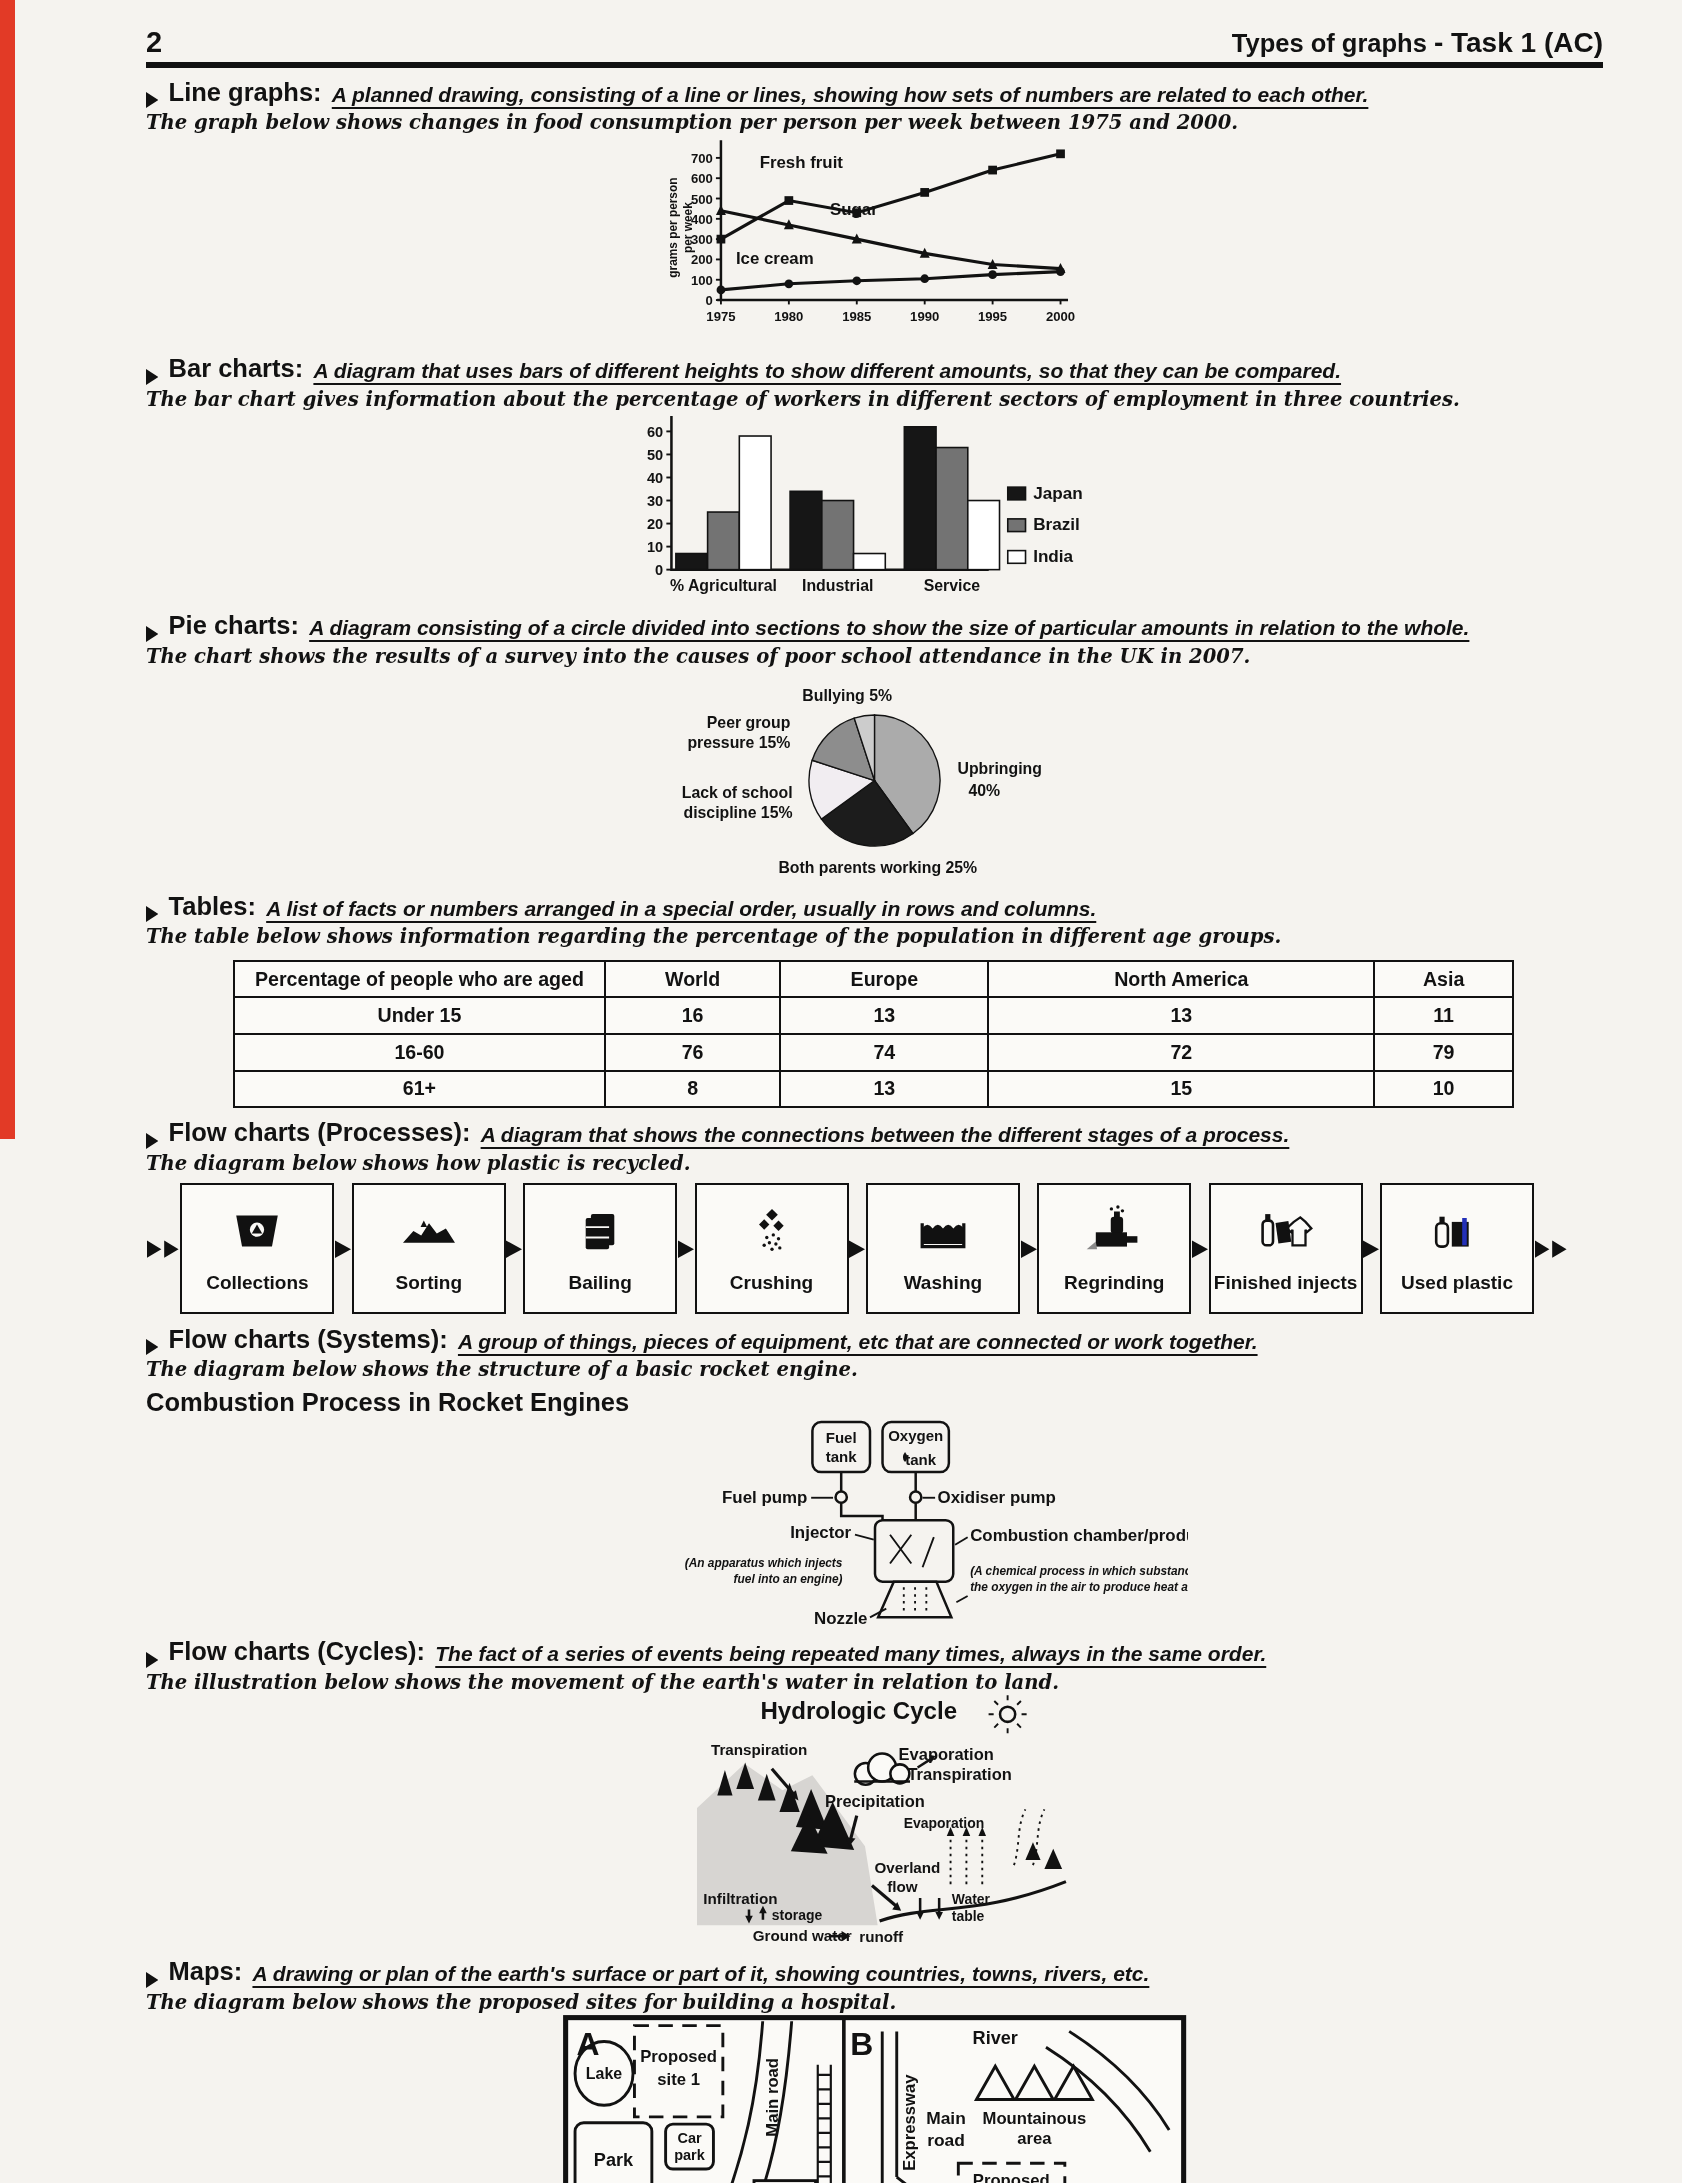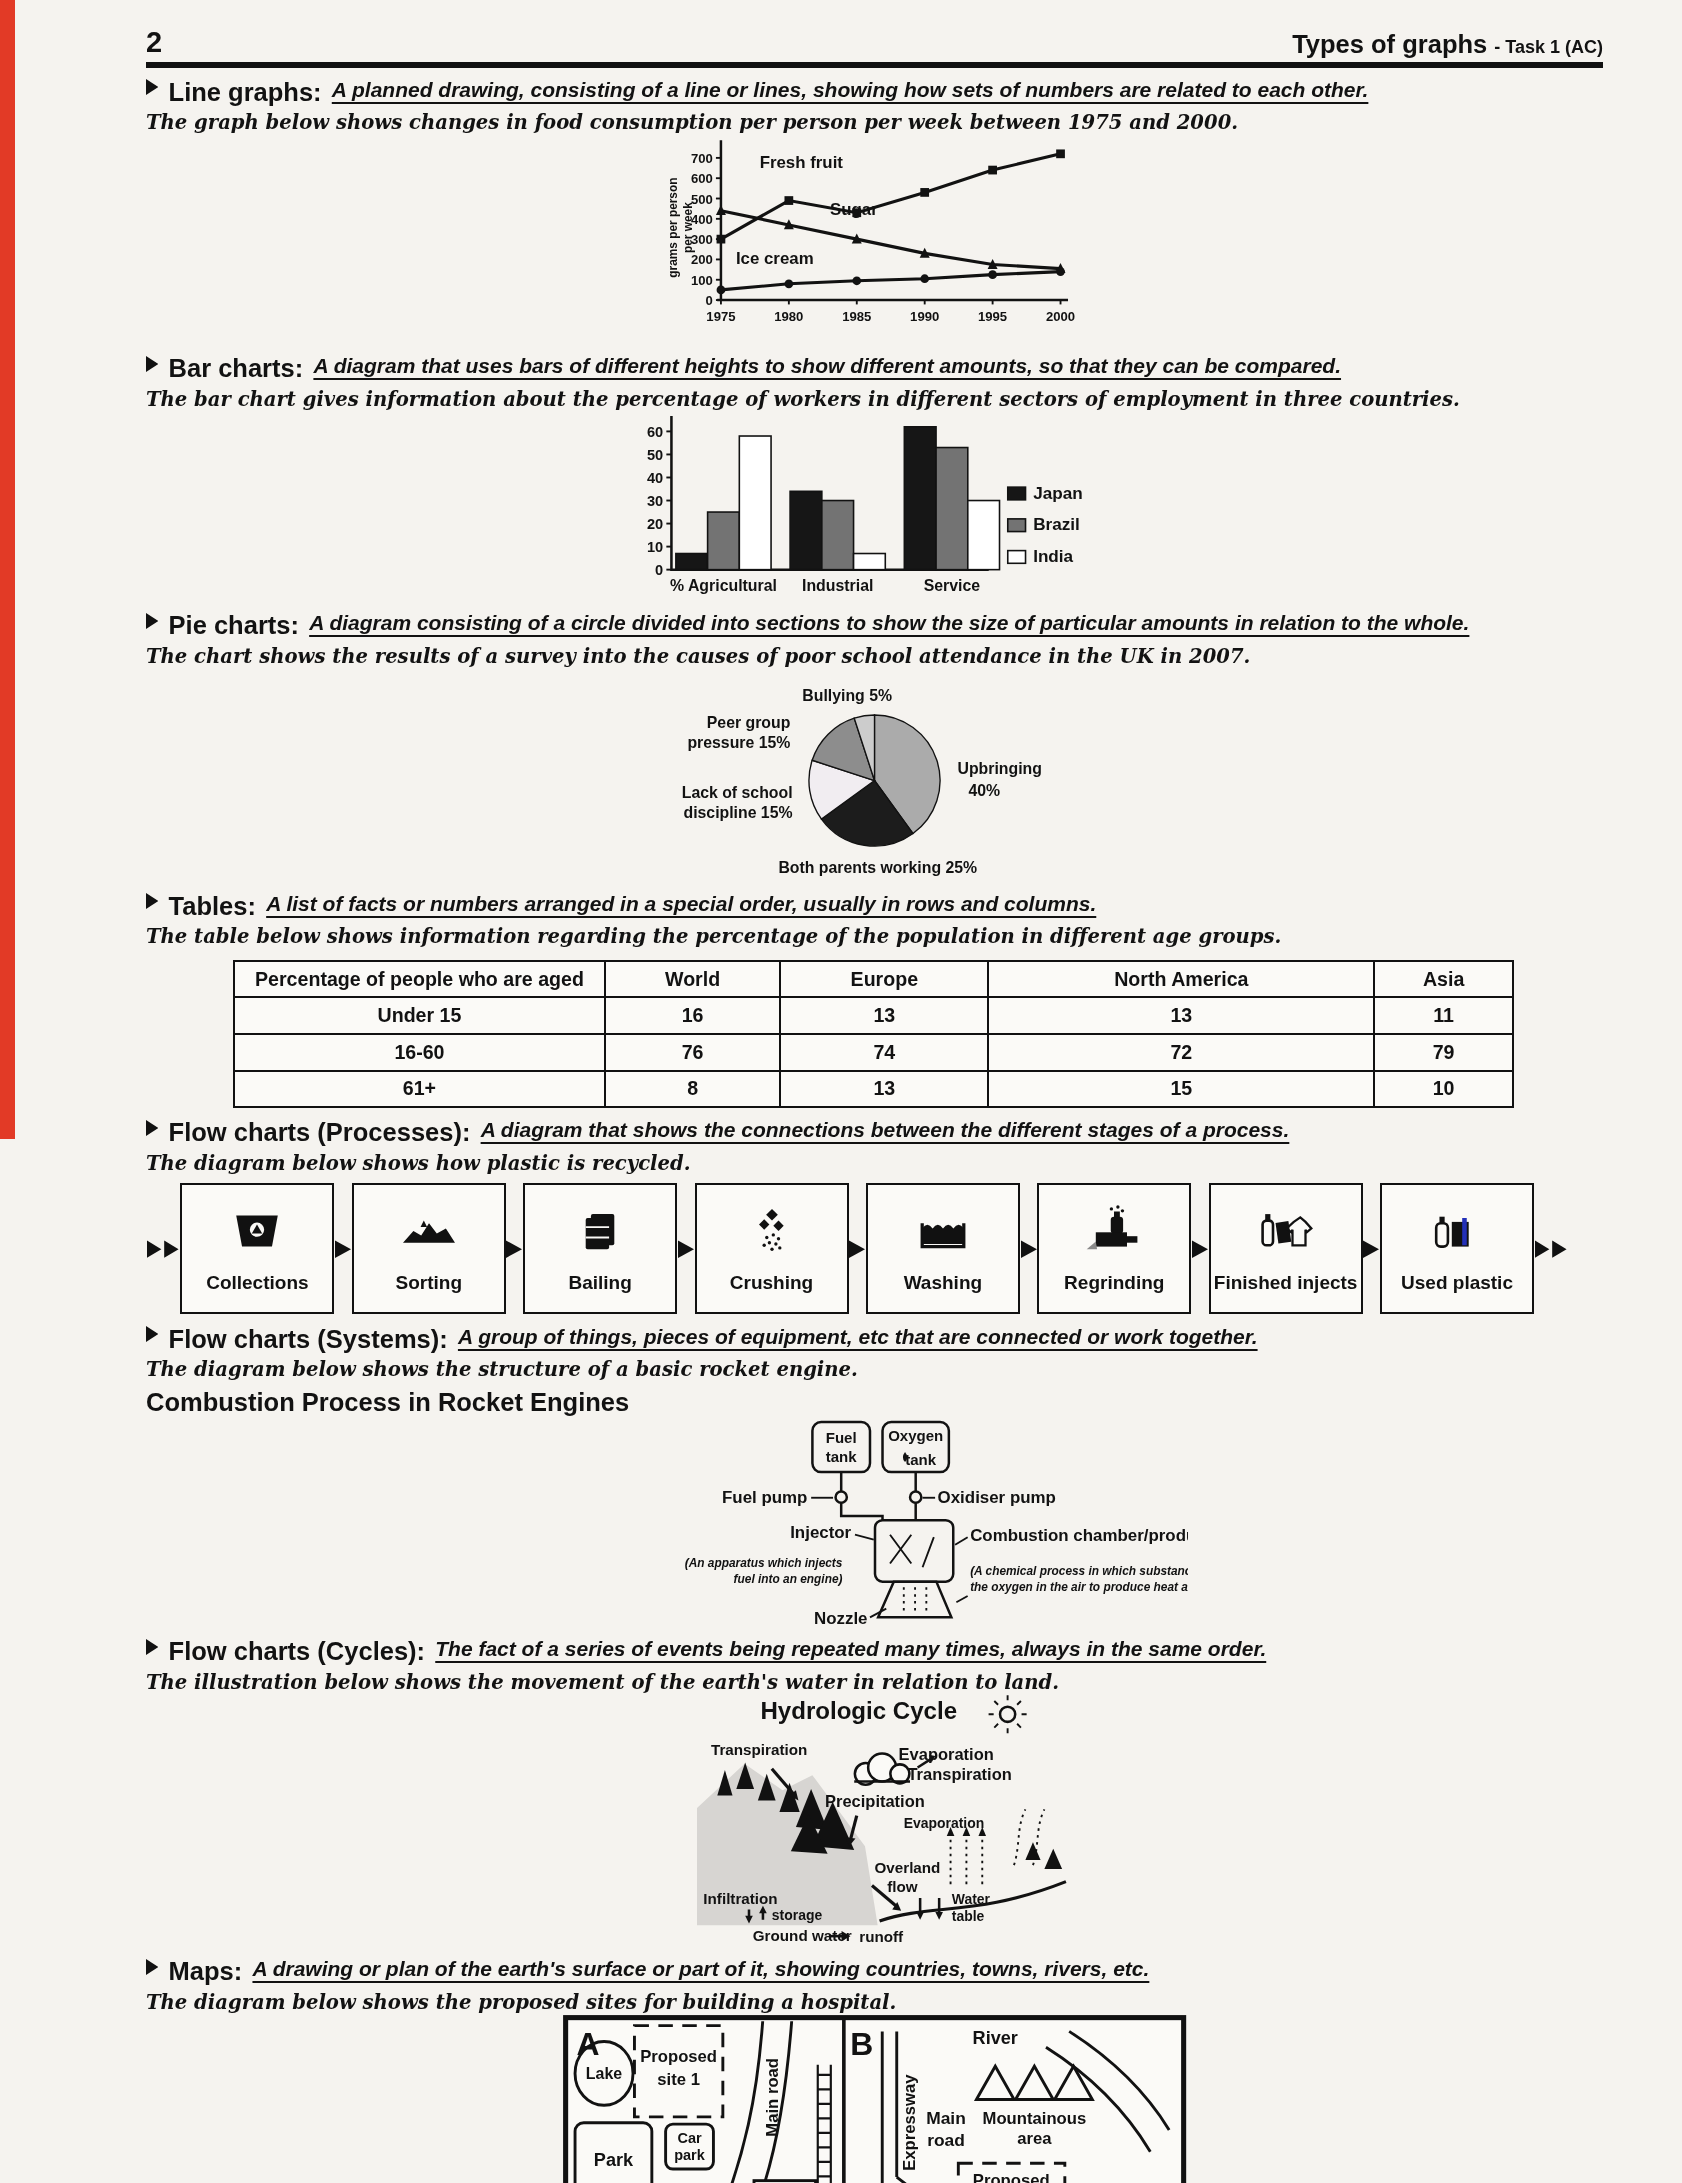--- a/index.html
+++ b/index.html
@@ -7,25 +7,25 @@
     width:1683px;height:2183px;position:relative;overflow:hidden;
     background:#f5f3ef;color:#121212;
     font-family:"Liberation Sans",sans-serif;
   }
   .red-strip{position:absolute;left:0;top:0;width:14.6px;height:1139px;background:#e23a26;}
   .content{padding:26px 80px 0 146px;}
   
   .hdr{display:flex;justify-content:space-between;align-items:flex-end;}
   .pagenum{font-size:29px;font-weight:bold;}
   .doc-title{font-size:25.5px;font-weight:bold;}
-  .doc-title .suffix{font-size:18px;}
+  .doc-title .suffix{font-size:28px;}
   .rule{height:5.8px;background:#111;margin-top:2.9px;}
   
   .sect{margin-top:10.2px;}
-  .sect-head{display:flex;align-items:flex-start;gap:10.2px;}
+  .sect-head{display:flex;align-items:flex-end;gap:10.2px;}
   .bullet{flex:none;position:relative;top:1.5px;}
   .h{font-size:25.5px;font-weight:bold;white-space:nowrap;}
   .def{font-size:21px;font-style:italic;font-weight:bold;text-decoration:underline;text-decoration-thickness:1.8px;text-underline-offset:5.1px;}
   .cap{font-family:"DejaVu Serif",serif;font-style:italic;font-weight:bold;font-size:19.6px;margin-top:4.4px;}
   .center{display:flex;justify-content:center;}
   
   svg text{fill:#121212;font-family:"Liberation Sans",sans-serif;}
   .ln{fill:none;stroke:#121212;}
   .sw3{stroke-width:3;}.sw4{stroke-width:4;}.sw5{stroke-width:5;}
   .dash{stroke-dasharray:20 13;}

